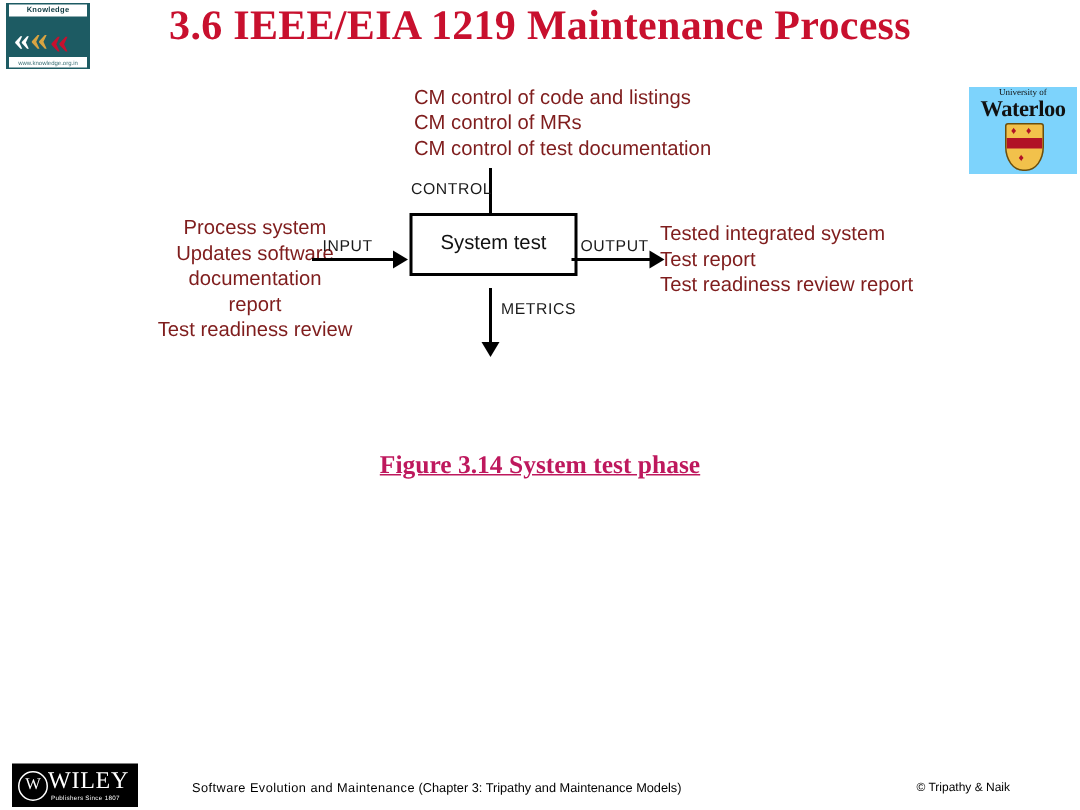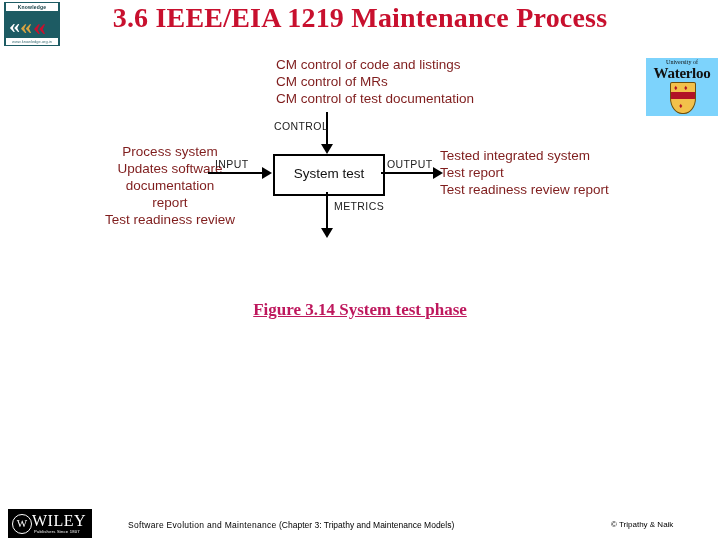--- a/index.html
+++ b/index.html
@@ -59,21 +59,21 @@
   .diagram{position:absolute;left:0;top:48px;width:720px;height:250px;}
   .txt{position:absolute;font-size:13.5px;color:#7f1d1d;line-height:17px;white-space:nowrap;}
   .lbl{position:absolute;font-size:10.5px;color:#1a1a1a;letter-spacing:.4px;white-space:nowrap;}
 
   .ctrl-list{left:276px;top:8px;}
   .left-list{left:95px;top:95px;text-align:center;width:150px;}
   .right-list{left:440px;top:99px;}
   .bottom-list{left:282px;top:192px;}
 
   .sysbox{
-    position:absolute;left:273px;top:106px;width:108px;height:38px;
+    position:absolute;left:273px;top:94px;width:108px;height:38px;
     border:2px solid #000;background:#fff;
   }
   .sysbox span{
     display:block;width:100%;text-align:center;line-height:36px;
     font-size:13.5px;color:#111;
   }
 
   .vline{position:absolute;background:#000;width:2px;}
   .hline{position:absolute;background:#000;height:2px;}
   .arrow-d{

